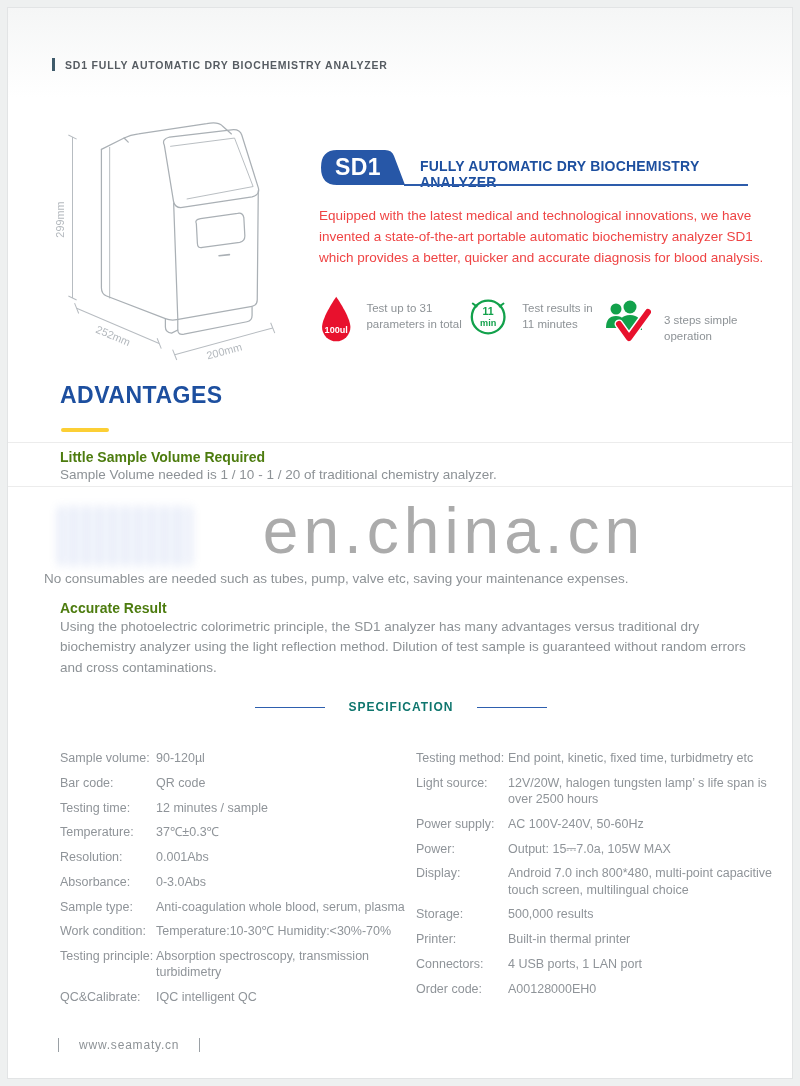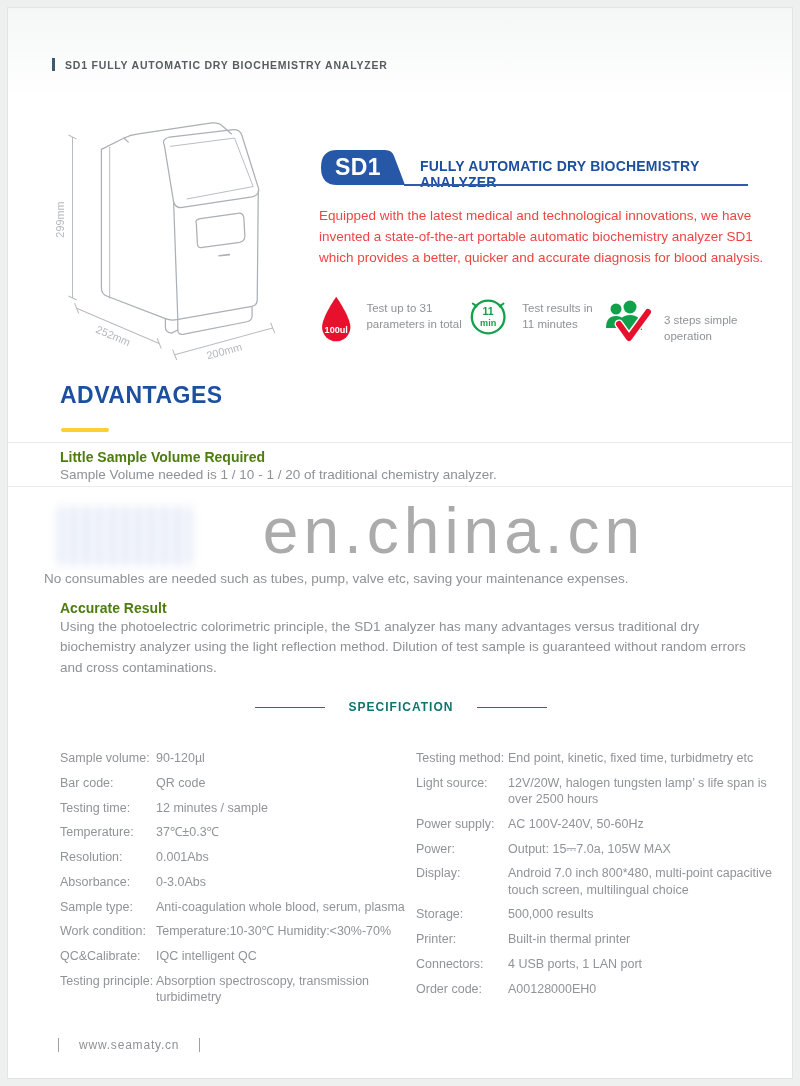--- a/index.html
+++ b/index.html
@@ -222,26 +222,26 @@
       </div>
     <div class="row">
         <div class="spec-label">Sample type:</div>
         <div class="spec-value">Anti-coagulation whole blood, serum, plasma</div>
       </div>
     <div class="row">
         <div class="spec-label">Work condition:</div>
         <div class="spec-value">Temperature:10-30℃ Humidity:&lt;30%-70%</div>
       </div>
     <div class="row">
+        <div class="spec-label">Testing principle:</div>
+        <div class="spec-value">Absorption spectroscopy, transmission turbidimetry</div>
+      </div>
+    <div class="row">
         <div class="spec-label">QC&amp;Calibrate:</div>
         <div class="spec-value">IQC intelligent QC</div>
-      </div>
-    <div class="row">
-        <div class="spec-label">Testing principle:</div>
-        <div class="spec-value">Absorption spectroscopy, transmission turbidimetry</div>
       </div>
   </div>
 
   <div class="spec-col col-right">
     <div class="row">
         <div class="spec-label">Testing method:</div>
         <div class="spec-value">End point, kinetic, fixed time, turbidmetry etc</div>
       </div>
     <div class="row">
         <div class="spec-label">Light source:</div>

